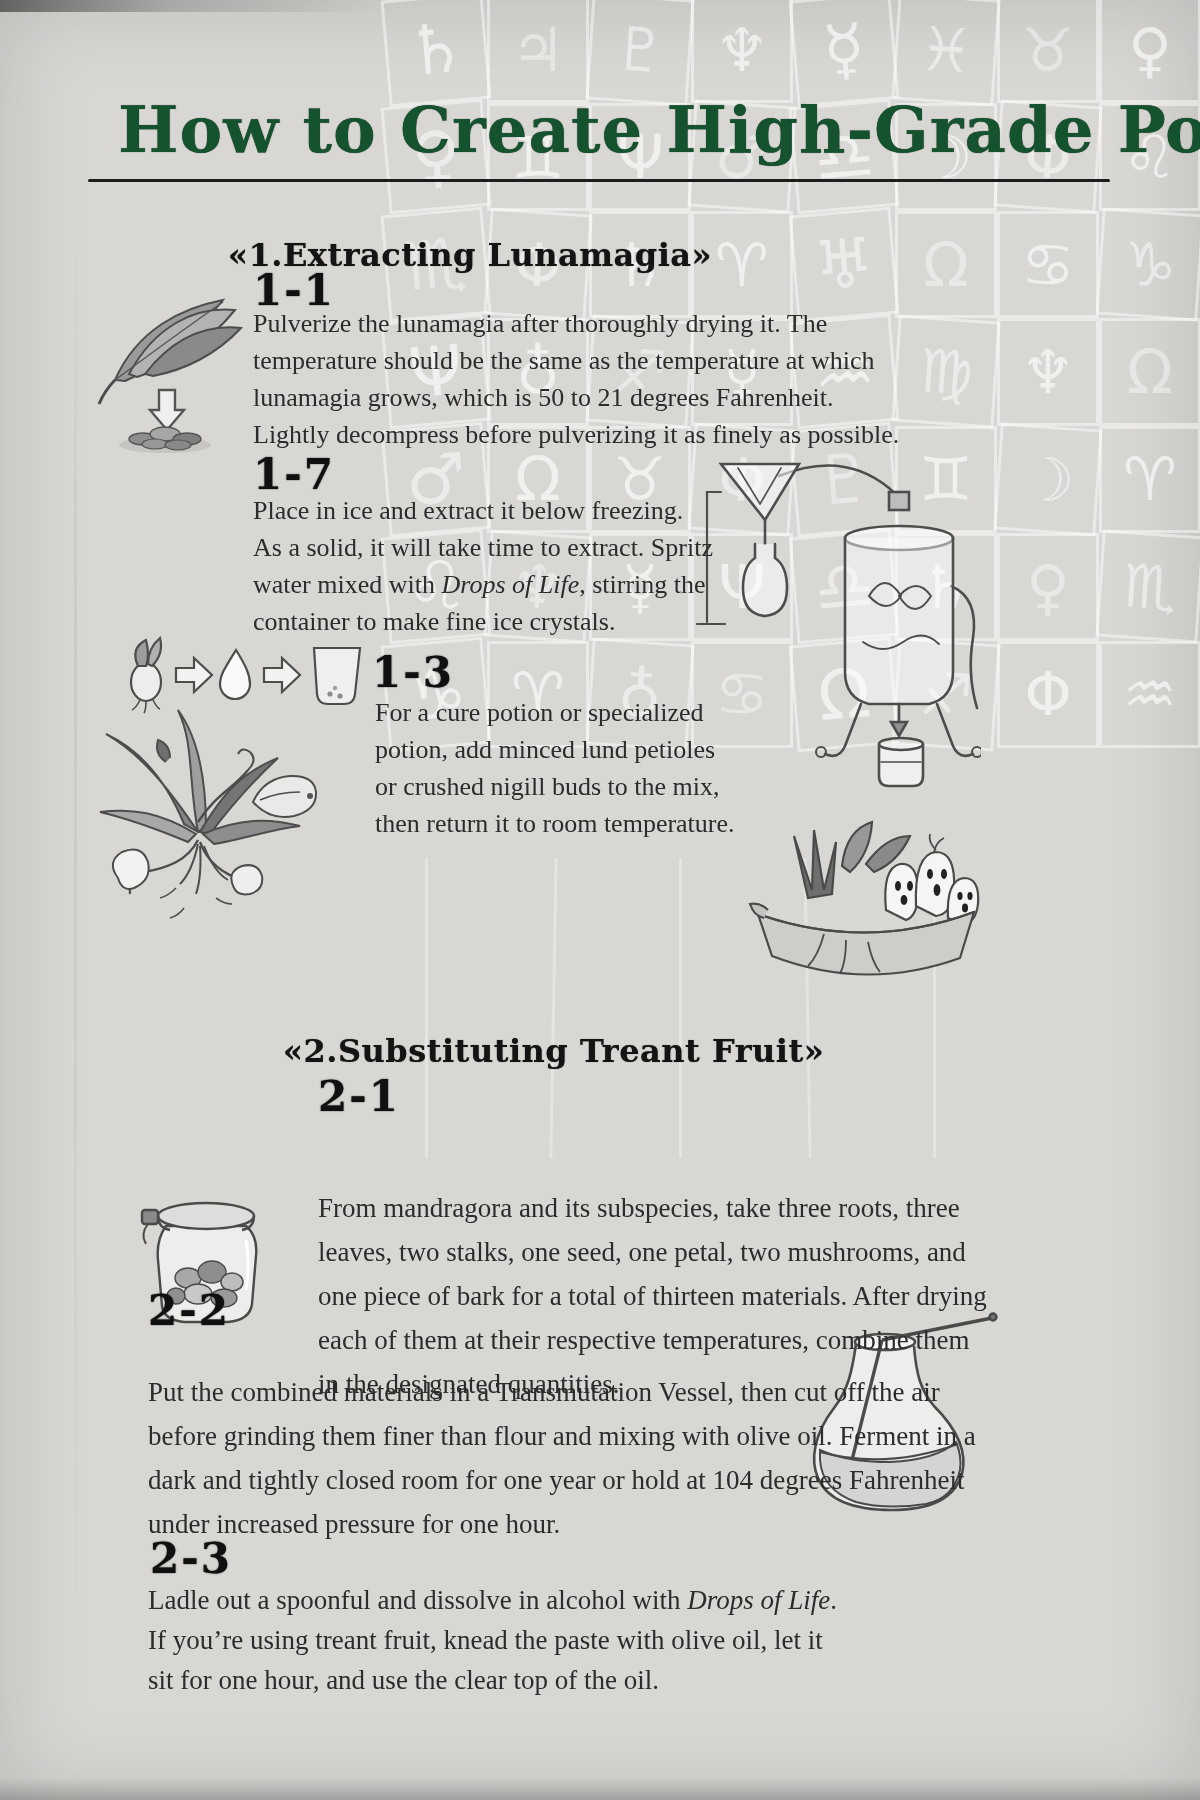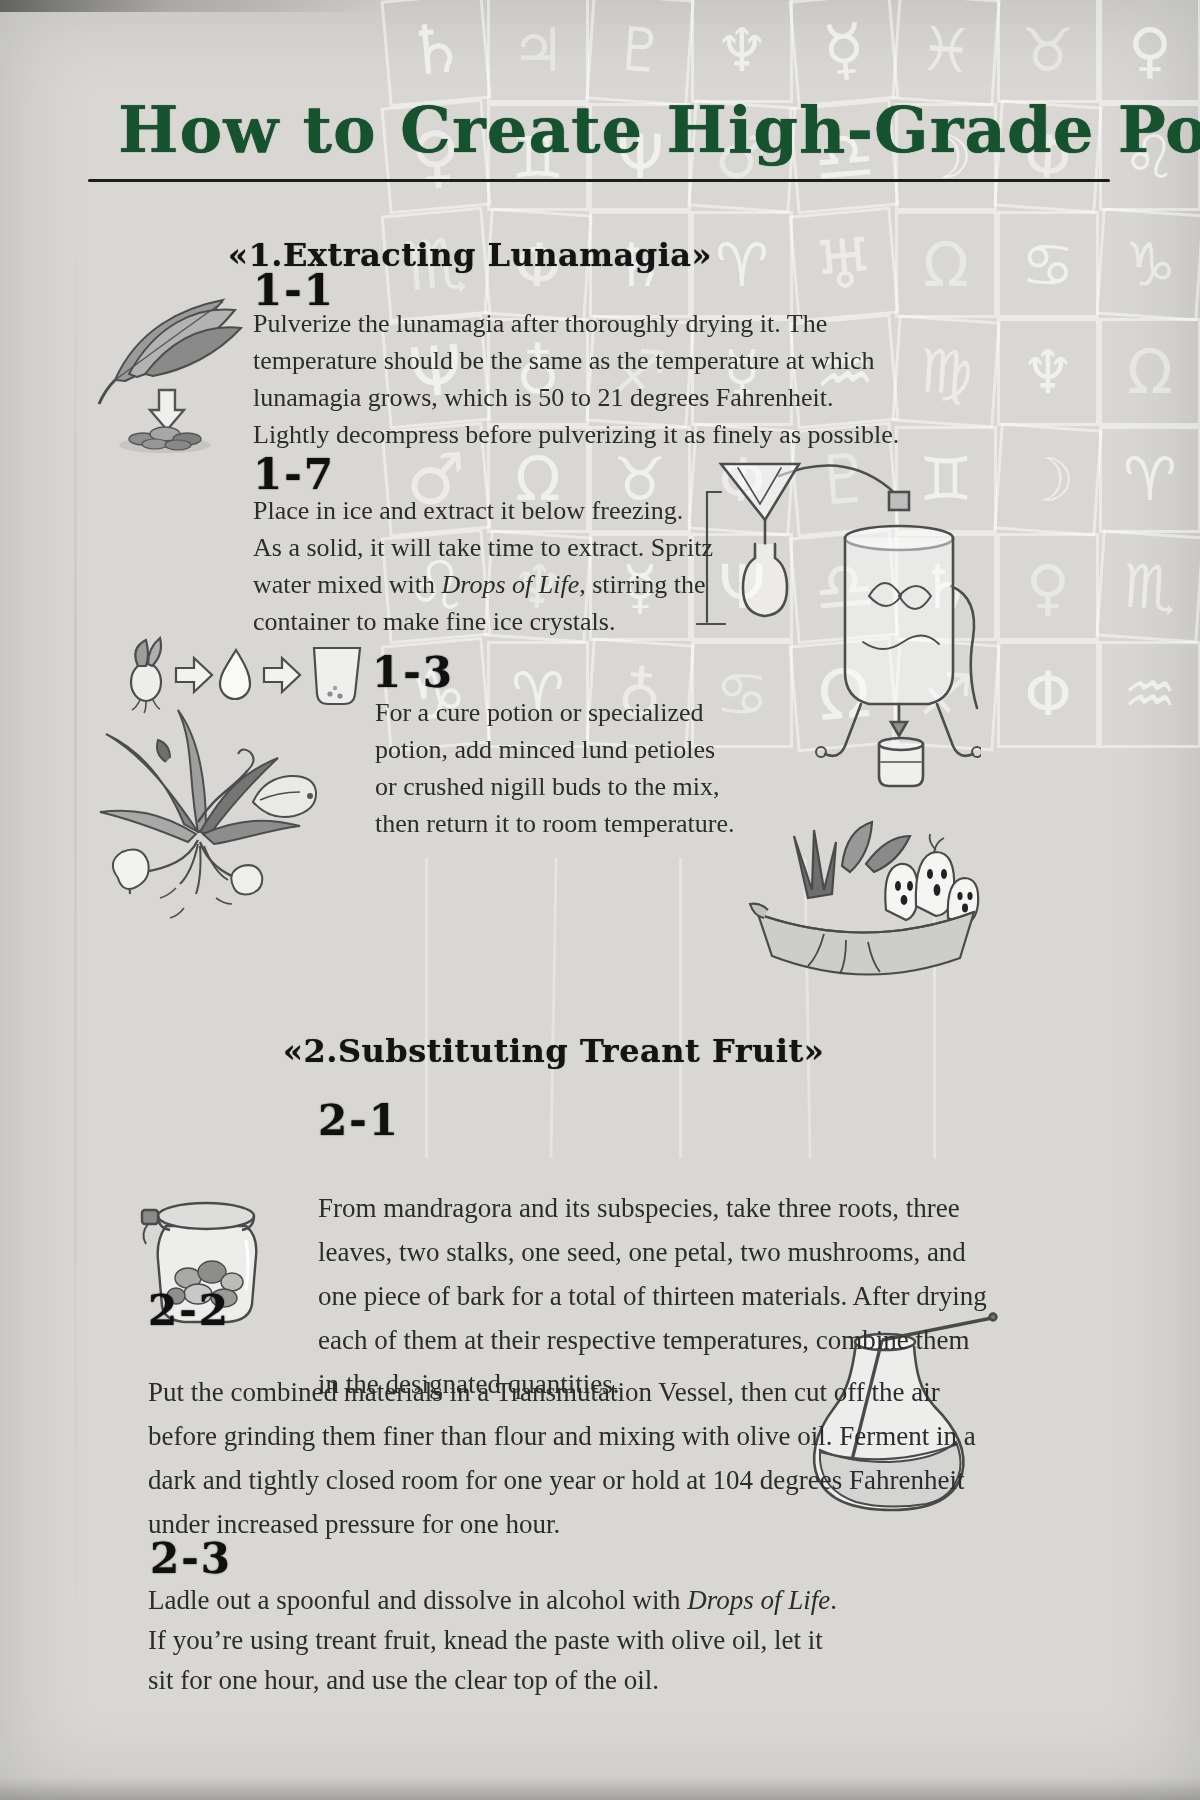--- a/index.html
+++ b/index.html
@@ -73,21 +73,21 @@
   #s1-heading{left:228px;top:236px;}
   #s2-heading{left:283px;top:1032px;}
   .step-label{
     font-family:"DejaVu Serif",serif;font-weight:700;
     font-size:42px;color:#101010;letter-spacing:2px;
     text-shadow:0 0 1.5px rgba(0,0,0,0.8);
   }
   #l11{left:253px;top:266px;}
   #l12{left:253px;top:450px;}
   #l13{left:372px;top:648px;}
-  #l21{left:318px;top:1096px;}
+  #l21{left:318px;top:1072px;}
   #l22{left:148px;top:1286px;}
   #l23{left:150px;top:1534px;}
   .step-text{white-space:pre-line;color:#2c2c2c;}
   .s1body{font-size:26px;line-height:37px;}
   .s2body{font-size:27px;line-height:44px;}
   #t11{left:253px;top:305px;width:680px;}
   #t12{left:253px;top:492px;width:500px;}
   #t13{left:375px;top:694px;width:400px;}
   #t21{left:318px;top:1186px;width:680px;}
   #t22{left:148px;top:1370px;width:930px;}

